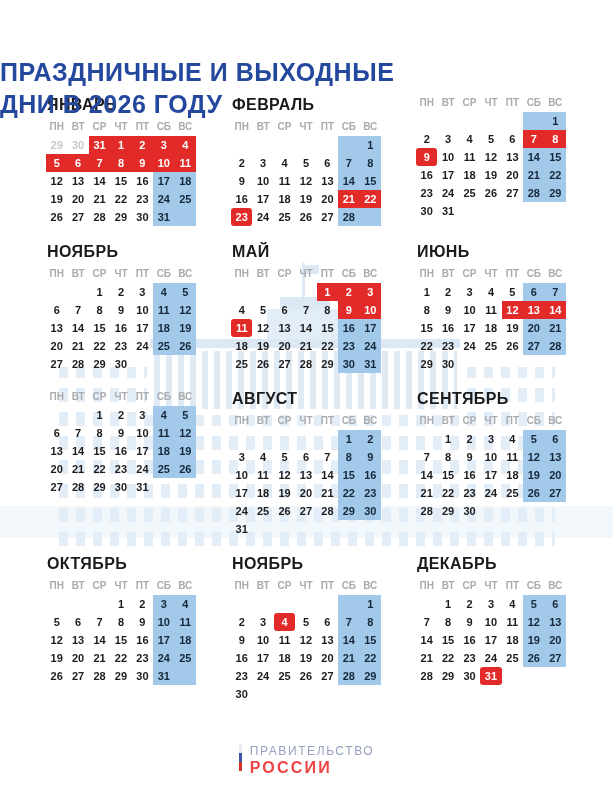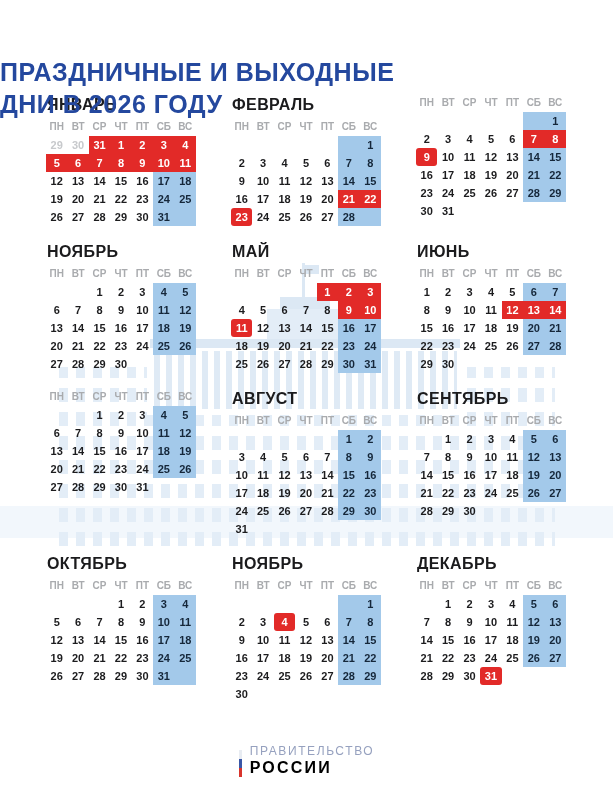--- a/index.html
+++ b/index.html
@@ -36,29 +36,29 @@
     height:18px; display:flex; align-items:center; justify-content:center;
     font-size:11px; font-weight:700; color:#1c1c1e;
   }
   .hol { background:var(--red); color:#ffffff; }
   .hol.single { border-radius:3px; }
   .wkd { background:var(--blue); color:#15273a; }
   .oth { color:#c7c9cc; }
   
   .footer {
     position:absolute; left:0; right:0; top:744px; z-index:2;
-    display:flex; justify-content:center; align-items:flex-end; gap:8px;
+    display:flex; justify-content:center; align-items:flex-start; gap:8px;
   }
   .flagbar { width:3px; height:27px; display:flex; flex-direction:column; }
   .flagbar .fw { flex:1; background:#e8ecf2; }
   .flagbar .fb { flex:1; background:#3a57a7; }
   .flagbar .fr { flex:1; background:#d8342c; }
   .gov-text { display:flex; flex-direction:column; }
   .gov-line1 { font-size:12px; letter-spacing:1.6px; color:#96a1bf; font-weight:400; }
-  .gov-line2 { font-size:16px; letter-spacing:2.2px; color:#000000; font-weight:800; margin-top:1px; }
+  .gov-line2 { font-size:16px; letter-spacing:2.2px; color:#ef4444; font-weight:800; margin-top:1px; }
 </style>
 </head>
 <body>
 
 <div class="page" style="--red: #e22a28; --blue: #a3c9ea; --titleblue: #24489e;">
 
   <div class="band"></div>
 
   <svg class="watermark" width="500" height="300" viewBox="0 0 500 300" aria-hidden="true">
     <defs>

